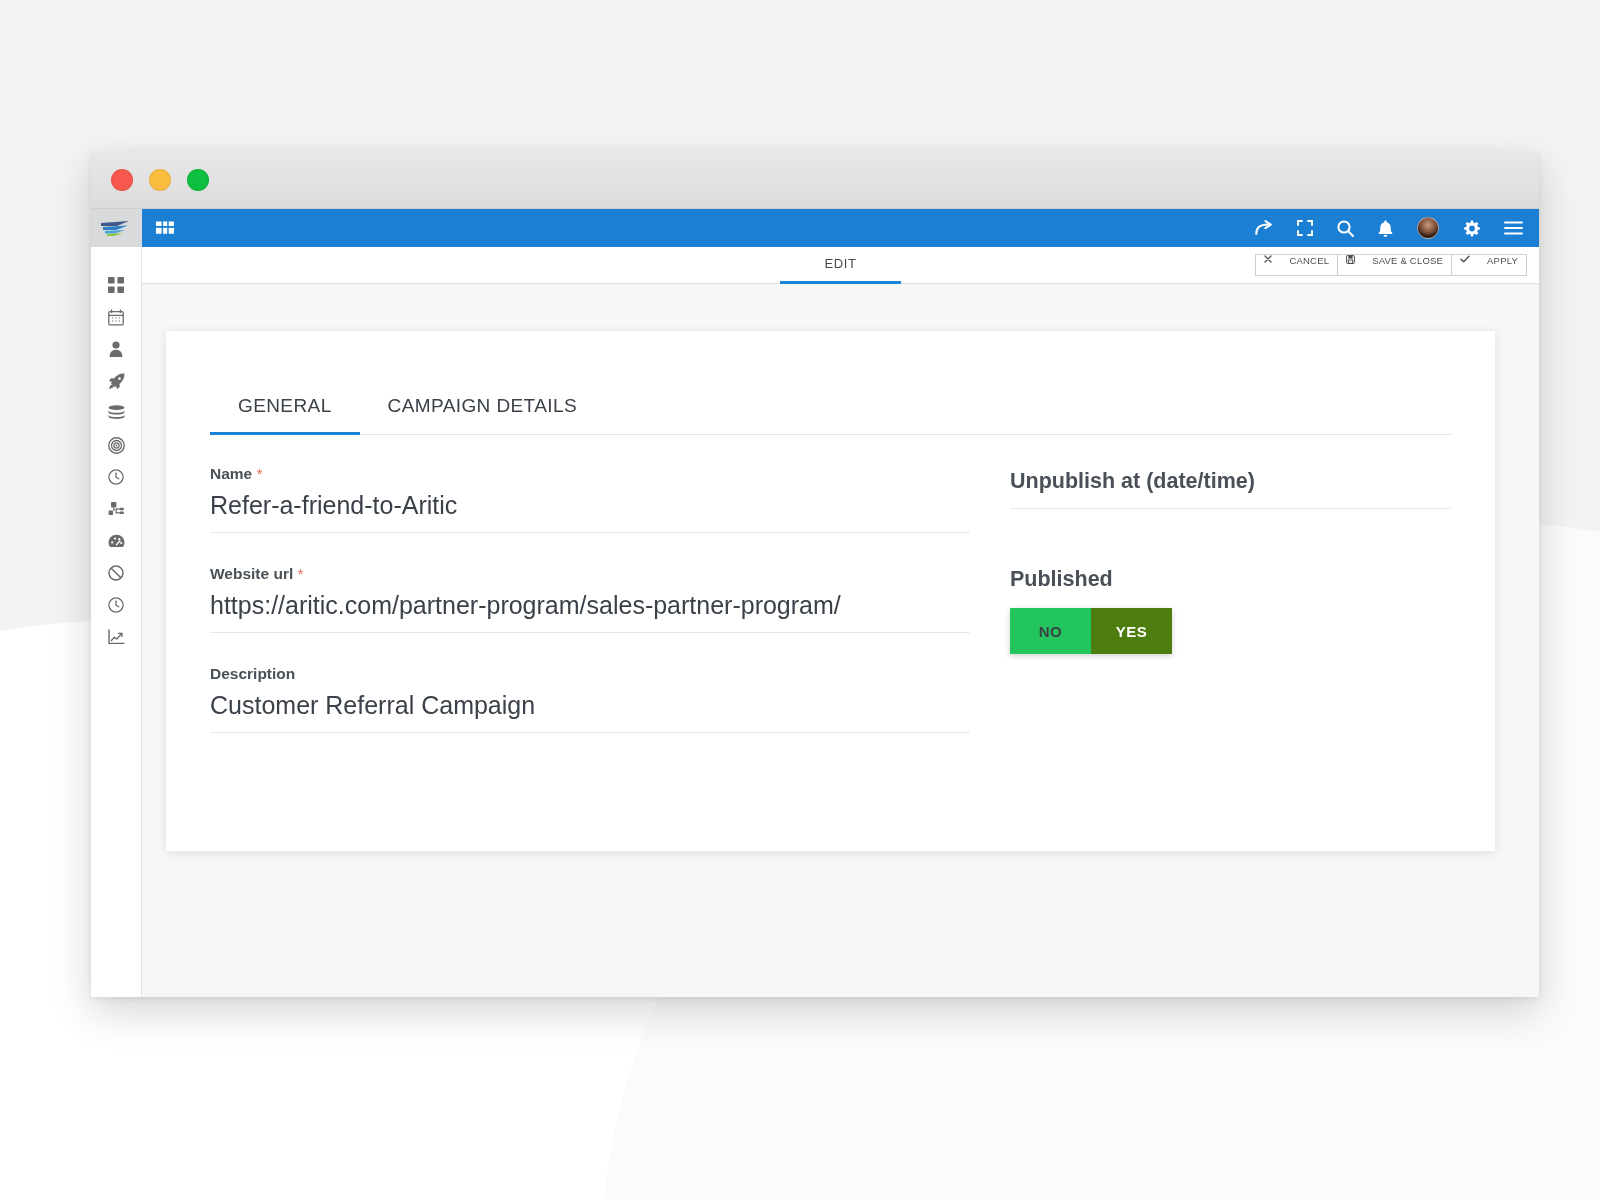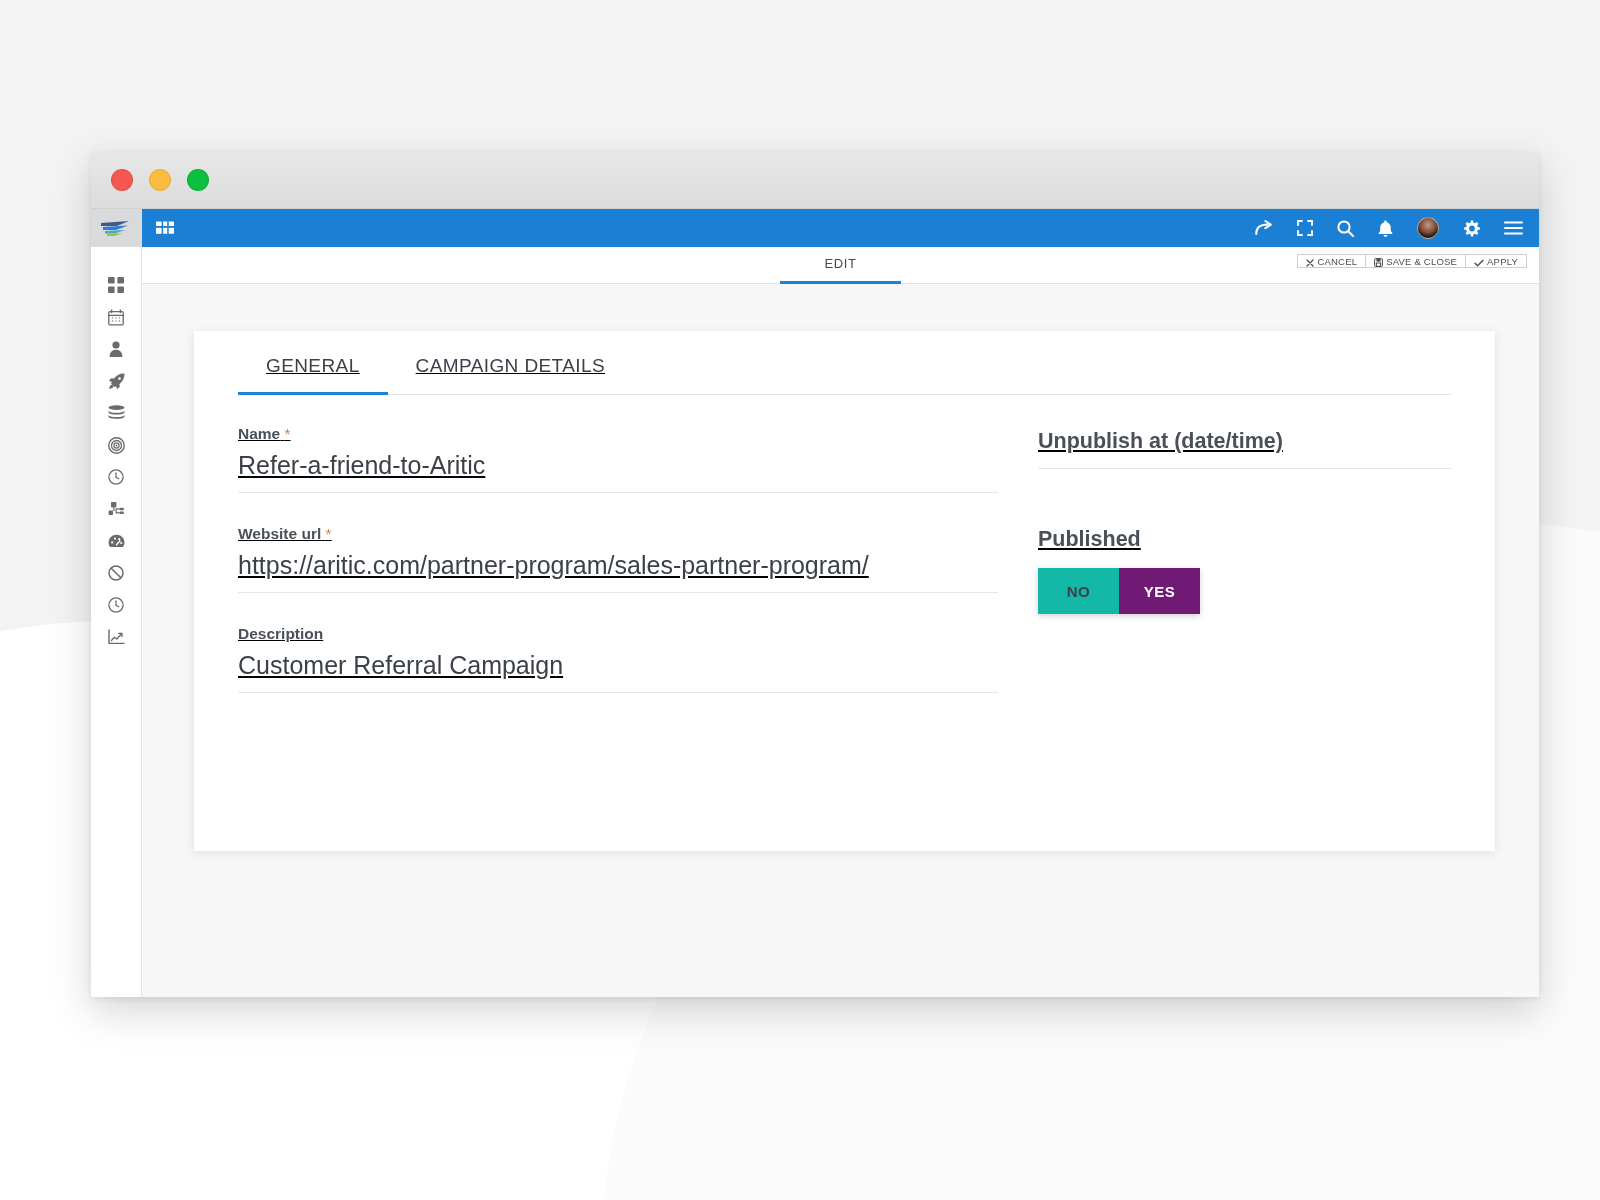--- a/index.html
+++ b/index.html
@@ -116,27 +116,27 @@
     padding: 0 44px; height: 37px;
     display: flex; align-items: center;
     border-bottom: 3px solid #1b84d8;
     cursor: pointer;
   }
   .actions {
     position: absolute; right: 12px; top: 7px;
     display: flex;
   }
   .act-btn {
-    height: 14px;
+    height: 22px;
     border: 1px solid #cfcfcf;
     background: #fff;
     color: #4d4d4d;
     font-size: 9.5px;
     letter-spacing: .2px;
-    display: flex; align-items: flex-end; gap: 3px;
+    display: flex; align-items: flex-start; gap: 17px;
     padding: 0 8px;
     margin-left: -1px;
     cursor: pointer;
     white-space: nowrap;
   }
   .act-btn svg { display: block; }
 
   
   .content {
     flex: 1 1 auto;
@@ -147,26 +147,25 @@
   }
   .page-title {
     text-align: center;
     font-size: 40px;
     font-weight: 400;
     color: #3b4149;
     padding-top: 60px;
     letter-spacing: .2px;
   }
   .card {
-    margin: 47px 44px 0 52px;
+    margin: 47px 44px 0 24px;
     background: #ffffff;
     box-shadow: 0 2px 10px rgba(0,0,0,0.10);
-    padding: 16px 44px 44px 44px;
+    padding: 56px 44px 44px 44px;
     min-height: 520px;
-    text-decoration: underline;
   }
   .tabs {
     display: flex;
     border-bottom: 1px solid #e4e4e4;
     gap: 0;
   }
   .tab {
     font-size: 19px;
     letter-spacing: .4px;
     color: #3b4149;
@@ -225,25 +224,25 @@
     box-shadow: 0 2px 6px rgba(0,0,0,0.18);
   }
   .toggle-opt {
     min-width: 81px;
     height: 46px;
     display: flex; align-items: center; justify-content: center;
     font-size: 15px;
     font-weight: bold;
     letter-spacing: .5px;
     cursor: pointer;
-    background: #14b8a6;
+    background: #22c55e;
     color: #3b4149;
   }
   .toggle-opt.on {
-    background: #701a75;
+    background: #4d7c0f;
     color: #ffffff;
   }
 </style>
 </head>
 <body>
 
 <div id="page">
   <div class="bg-curve"></div>
   <div class="bg-curve2"></div>
 

